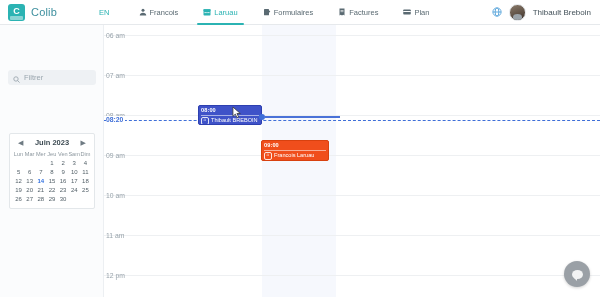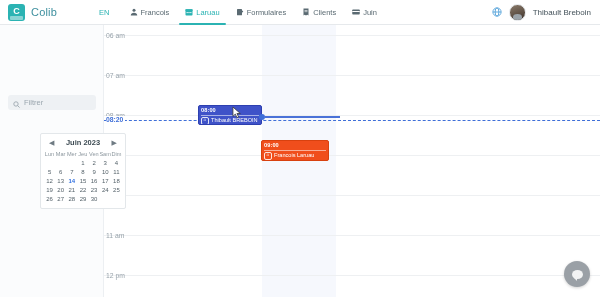--- a/index.html
+++ b/index.html
@@ -63,21 +63,21 @@
   .brand-name {
     color: #3d8f9e;
     font-size: 11px;
     letter-spacing: 0.2px;
   }
 
   .navitems {
     display: flex;
     align-items: flex-start;
     margin-left: 34px;
-    gap: 0px;
+    gap: 9px;
     height: 25px;
   }
   .navitem {
     display: flex;
     align-items: center;
     gap: 3px;
     padding: 0 8px;
     height: 25px;
     font-size: 7.5px;
     color: #5a6a72;
@@ -143,36 +143,34 @@
     position: absolute;
     top: 45px; left: 8px;
     width: 88px; height: 15px;
     background: #eef1f4;
     border-radius: 3px;
     display: flex;
     align-items: center;
     padding: 0 5px;
     gap: 4px;
     cursor: text;
-    margin-top: 25px;
   }
   .filter-wrap .ph {
     font-size: 7.5px;
     color: #9aa6ae;
   }
 
   .cal {
     position: absolute;
     top: 108px; left: 9px;
     width: 86px;
     background: #ffffff;
     border: 1px solid #e3e7ea;
     border-radius: 2px;
     padding: 3px 3px 4px 3px;
-    margin-left: 31px;
   }
   .cal-head {
     display: flex;
     align-items: center;
     justify-content: space-between;
     padding: 1px 3px 3px 3px;
   }
   .cal-arrow {
     font-size: 7px;
     color: #6f7b83;
@@ -420,32 +418,32 @@
       </div>
 
       <div class="navitem">
         <span>
           <svg width="8" height="8" viewBox="0 0 16 16" fill="#5a6a72">
             <path d="M3 1h10v14l-2.5-1.6L8 15l-2.5-1.6L3 15z"></path>
             <rect x="5" y="4" width="6" height="1.2" fill="#ffffff"></rect>
             <rect x="5" y="7" width="6" height="1.2" fill="#ffffff"></rect>
           </svg>
         </span>
-        <span>Clients</span>
+        <span>Factures</span>
       </div>
 
 
       <div class="navitem">
         <span>
           <svg width="8" height="8" viewBox="0 0 16 16" fill="#5a6a72">
             <rect x="0.5" y="3" width="15" height="10" rx="1.4"></rect>
             <rect x="0.5" y="6" width="15" height="2" fill="#ffffff"></rect>
           </svg>
         </span>
-        <span>Juin</span>
+        <span>Plan</span>
       </div>
 
 
     </div>
 
     <div class="rightside">
       <span class="globe-btn">
         <svg width="10" height="10" viewBox="0 0 16 16" fill="none" stroke="#4f9fd8" stroke-width="1.4">
           <circle cx="8" cy="8" r="6.6"></circle>
           <ellipse cx="8" cy="8" rx="3" ry="6.6"></ellipse>

